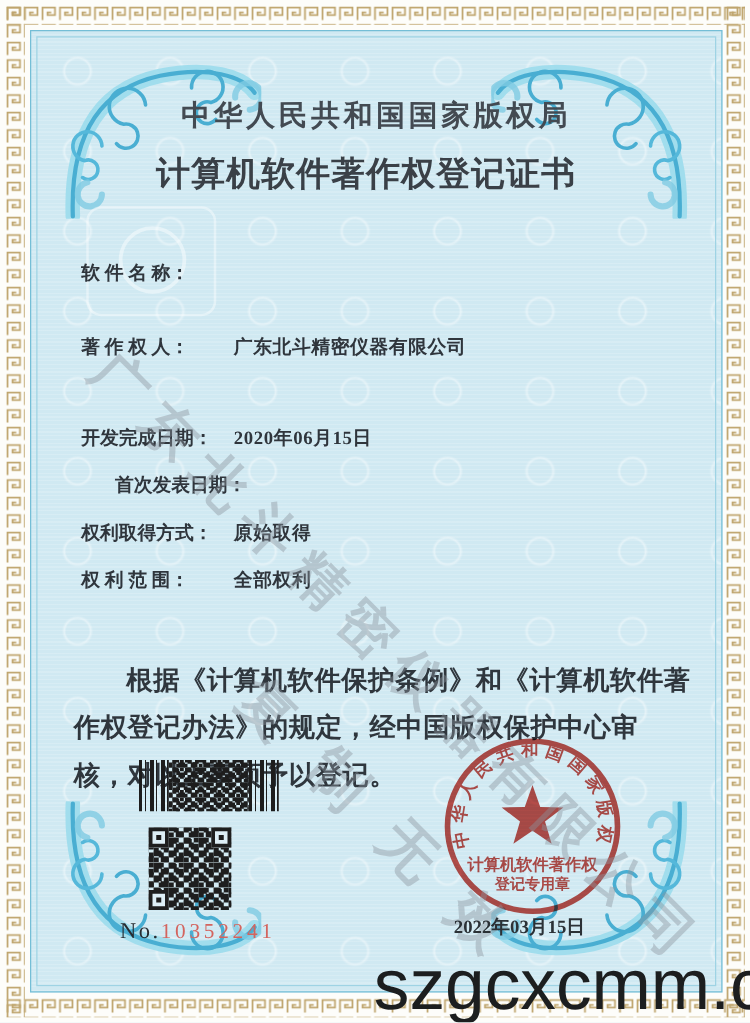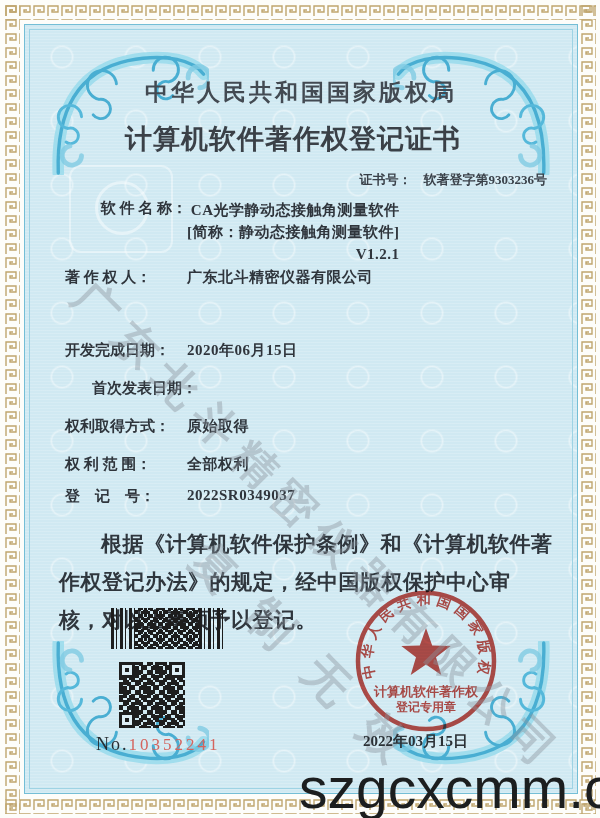--- a/index.html
+++ b/index.html
@@ -43,21 +43,21 @@
   .cert-title{position:absolute;left:0;top:96px;width:536px;text-align:center;margin:0;
           font-size:27px;font-weight:700;color:#3a4047;letter-spacing:1px;}
   .certno{position:absolute;right:30px;top:146px;font-size:13px;font-weight:700;color:#3a4149;}
   .certno .lab{margin-right:12px;}
 
   
   .row{position:absolute;left:40px;display:flex;font-weight:700;color:#2f353c;font-size:15px;}
   .row .lab{width:122px;flex:0 0 122px;}
   .row .val{letter-spacing:.5px;}
   .val-lines div{line-height:22px;}
-  .r-name{top:174px;text-align:right;}
+  .r-name{top:184px;}
   .r-owner{top:243px;}
   .r-dev{top:316px;}
   .r-pub{top:354px;margin-left:27px;}
   .r-acq{top:392px;}
   .r-scope{top:430px;}
   .r-reg{top:462px;}
 
   .statement{position:absolute;left:34px;top:500px;width:494px;margin:0;
              font-size:21px;font-weight:700;color:#2f363d;line-height:38px;
              text-indent:2em;letter-spacing:.5px;}
@@ -171,54 +171,42 @@
 
     <div class="emboss">
       <div class="emboss-ring"></div>
     </div>
 
     <div class="wm-diag wm-company">广东北斗精密仪器有限公司</div>
     <div class="wm-diag wm-notice">复制无效</div>
 
     <h1 class="issuer">中华人民共和国国家版权局</h1>
     <h2 class="cert-title">计算机软件著作权登记证书</h2>
-    <div class="certno">
-      <span class="lab">证书号：</span><span>软著登字第9303236号</span>
-    </div>
 
     <div class="row r-name">
       <span class="lab">软 件 名 称：</span>
-      <span class="val val-lines">
-        <div>CA光学静动态接触角测量软件</div>
-        <div>[简称：静动态接触角测量软件]</div>
-        <div>V1.2.1</div>
-      </span>
     </div>
     <div class="row r-owner">
       <span class="lab">著 作 权 人：</span>
       <span class="val">广东北斗精密仪器有限公司</span>
     </div>
     <div class="row r-dev">
       <span class="lab">开发完成日期：</span>
       <span class="val">2020年06月15日</span>
     </div>
     <div class="row r-pub">
       <span class="lab">首次发表日期：</span>
     </div>
     <div class="row r-scope">
       <span class="lab">权 利 范 围：</span>
       <span class="val">全部权利</span>
     </div>
     <div class="row r-acq">
       <span class="lab">权利取得方式：</span>
       <span class="val">原始取得</span>
-    </div>
-    <div class="row r-reg">
-      <span class="lab">登　记　号：</span>
-      <span class="val">2022SR0349037</span>
     </div>
 
     <p class="statement">根据《计算机软件保护条例》和《计算机软件著作权登记办法》的规定，经中国版权保护中心审核，对以上事项予以登记。</p>
 
     <div class="barcode">
       <div class="bc-side"></div>
       <div class="bc-mid"></div>
       <div class="bc-side"></div>
     </div>
 

